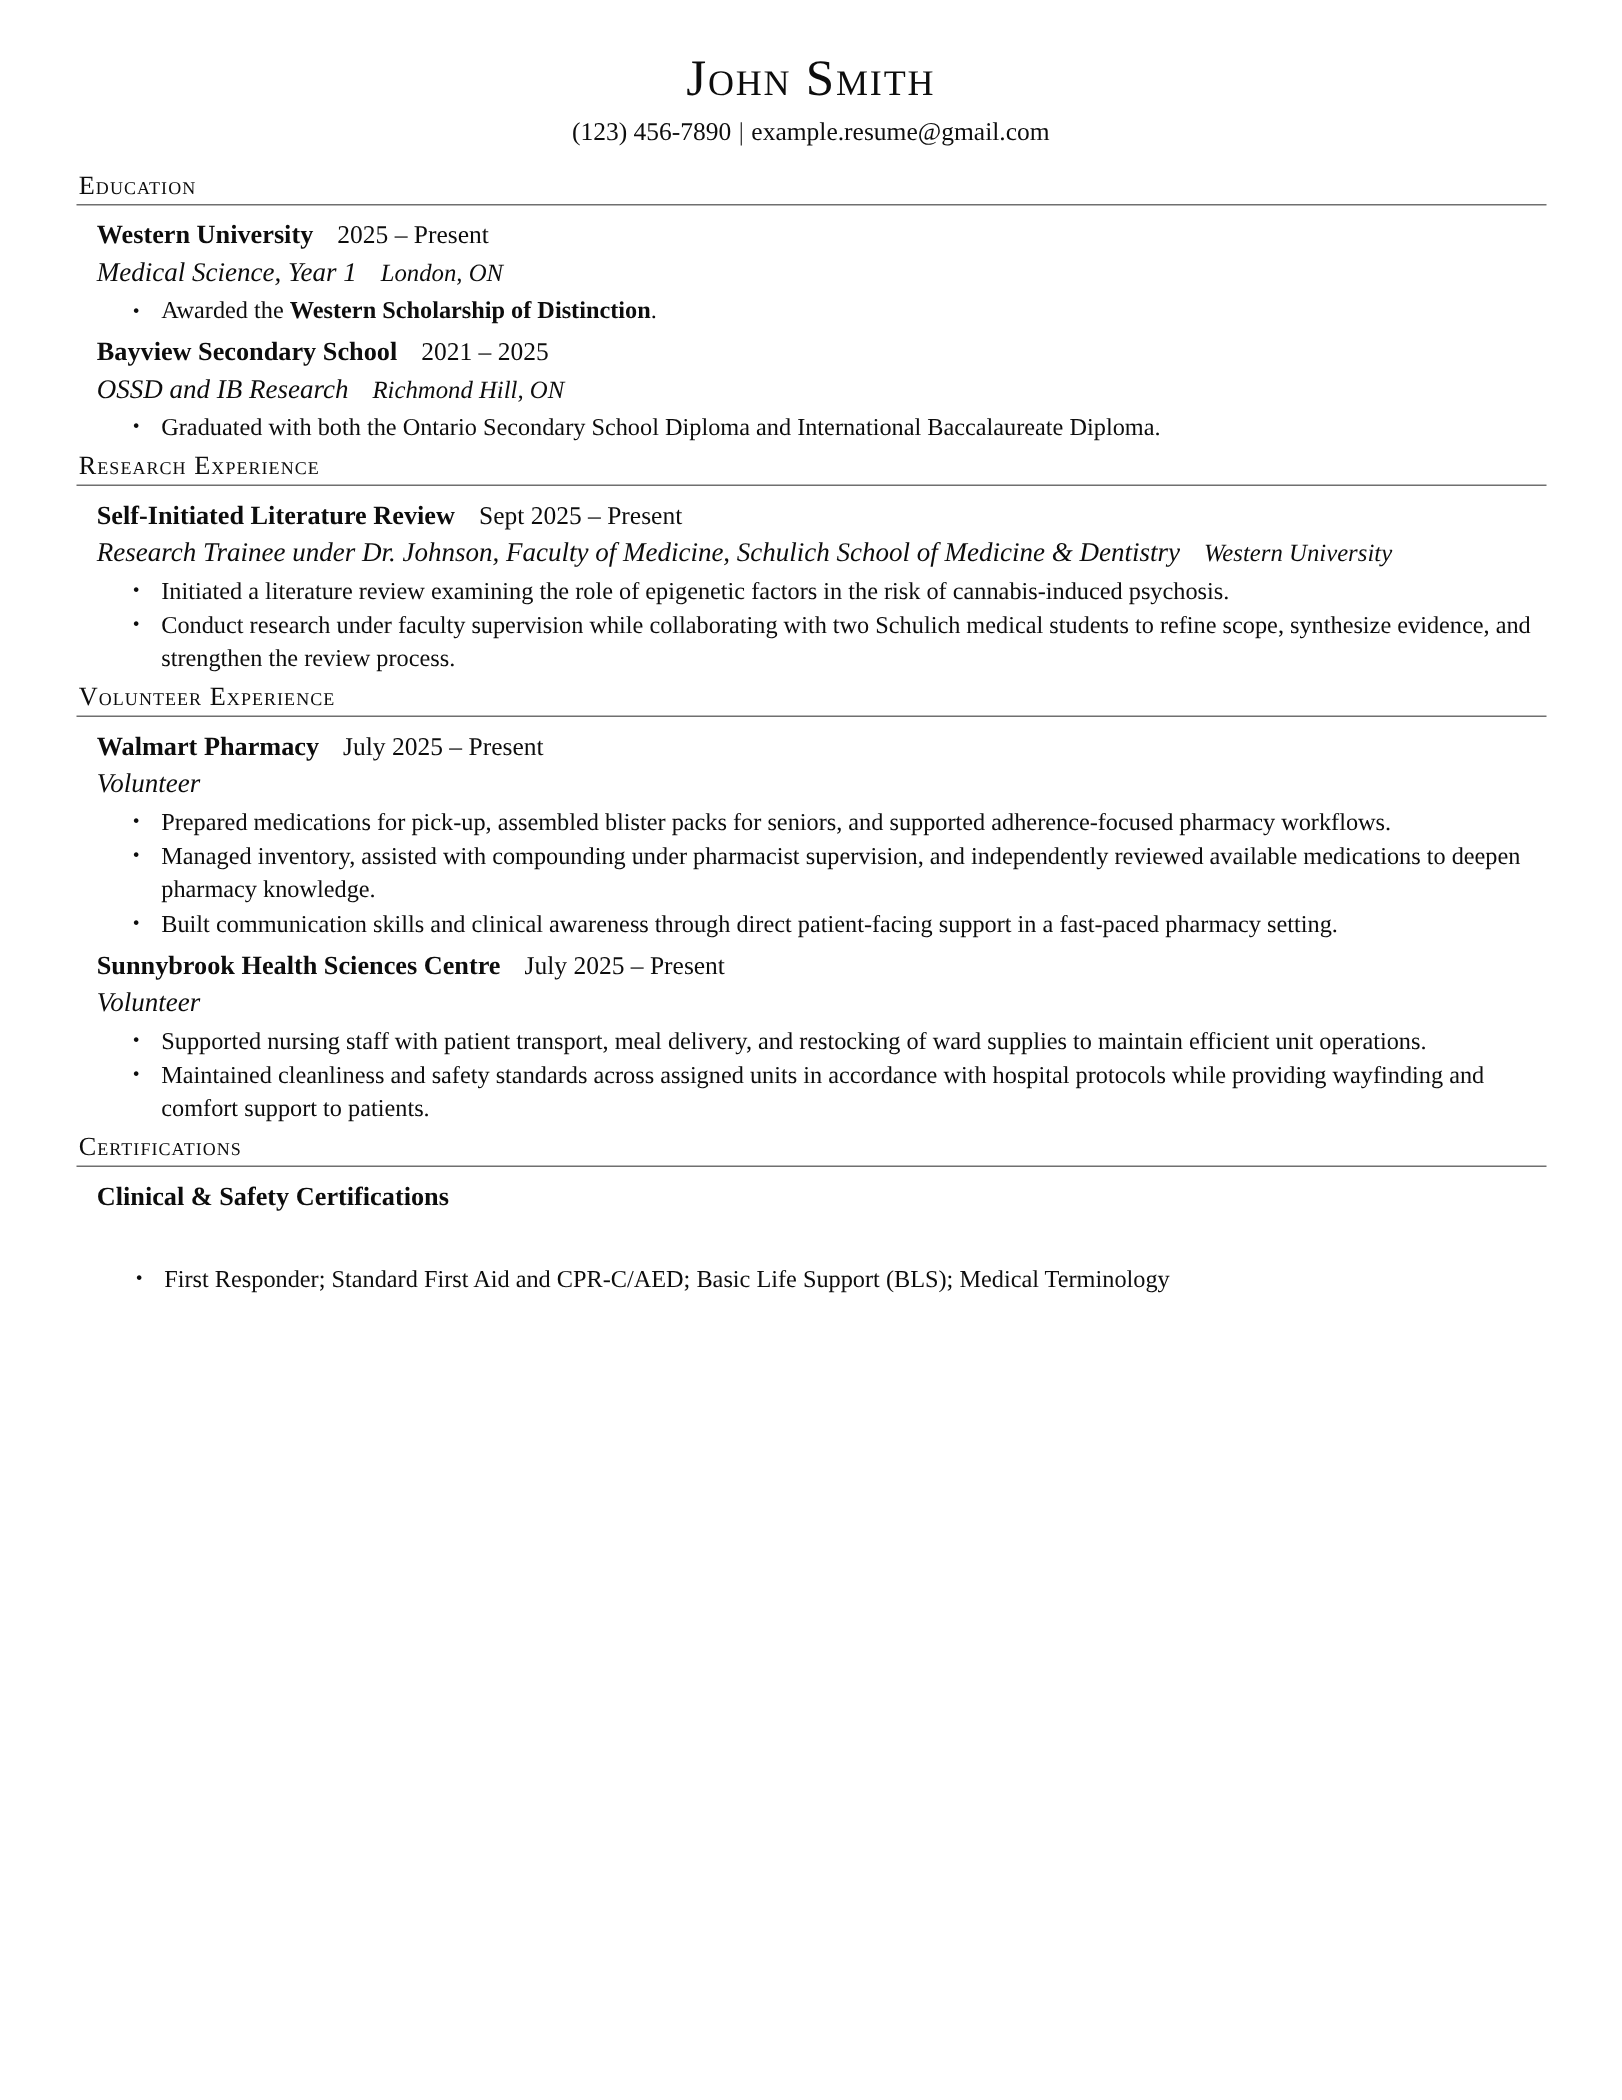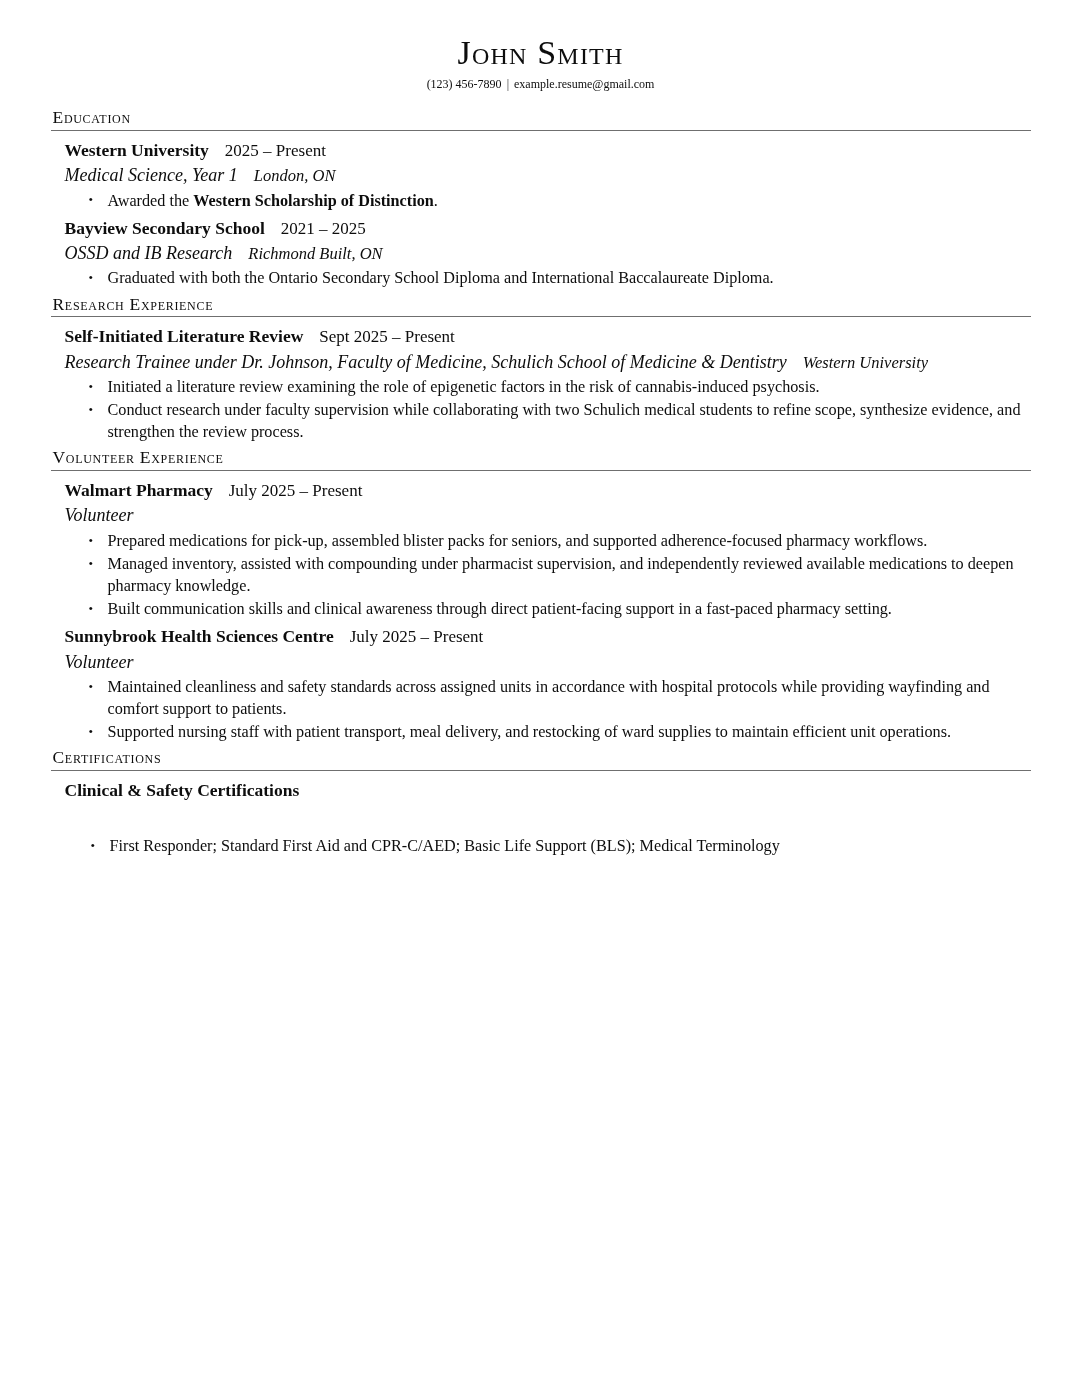--- a/index.html
+++ b/index.html
@@ -35,21 +35,21 @@
   }
   .name {
     font-size: 34px;
     font-variant: small-caps;
     letter-spacing: 1.2px;
     line-height: 1.12;
     font-weight: normal;
     margin: 0;
   }
   .contact {
-    font-size: 12px;
+    font-size: 17px;
     line-height: 1.3;
     margin-top: 5px;
     white-space: nowrap;
   }
   .contact .sep {
     display: inline-block;
     padding: 0 5px;
     color: #333;
     font-weight: 300;
   }
@@ -165,21 +165,21 @@
               <li><span>Awarded the </span><b>Western Scholarship of Distinction</b><span>.</span></li>
             </ul>
           </div>
           <div class="entry">
             <div class="entry-row">
               <span class="entry-title">Bayview Secondary School</span>
               <span class="entry-date">2021 – 2025</span>
             </div>
             <div class="entry-row sub">
               <span class="entry-subtitle">OSSD and IB Research</span>
-              <span class="entry-location">Richmond Built, ON</span>
+              <span class="entry-location">Richmond Hill, ON</span>
             </div>
             <ul class="bullets">
               <li><span>Graduated with both the Ontario Secondary School Diploma and International Baccalaureate Diploma.</span></li>
             </ul>
           </div>
         </div>
         <div class="section">
           <div class="section-title">Research Experience</div>
           <div class="entry">
             <div class="entry-row">
@@ -216,22 +216,22 @@
           <div class="entry">
             <div class="entry-row">
               <span class="entry-title">Sunnybrook Health Sciences Centre</span>
               <span class="entry-date">July 2025 – Present</span>
             </div>
             <div class="entry-row sub">
               <span class="entry-subtitle">Volunteer</span>
               <span class="entry-location"></span>
             </div>
             <ul class="bullets">
+              <li><span>Supported nursing staff with patient transport, meal delivery, and restocking of ward supplies to maintain efficient unit operations.</span></li>
               <li><span>Maintained cleanliness and safety standards across assigned units in accordance with hospital protocols while providing wayfinding and comfort support to patients.</span></li>
-              <li><span>Supported nursing staff with patient transport, meal delivery, and restocking of ward supplies to maintain efficient unit operations.</span></li>
             </ul>
           </div>
         </div>
         <div class="section certs">
           <div class="section-title">Certifications</div>
           <div class="entry">
             <div class="entry-row">
               <span class="entry-title">Clinical &amp; Safety Certifications</span>
               <span class="entry-date"></span>
             </div>

